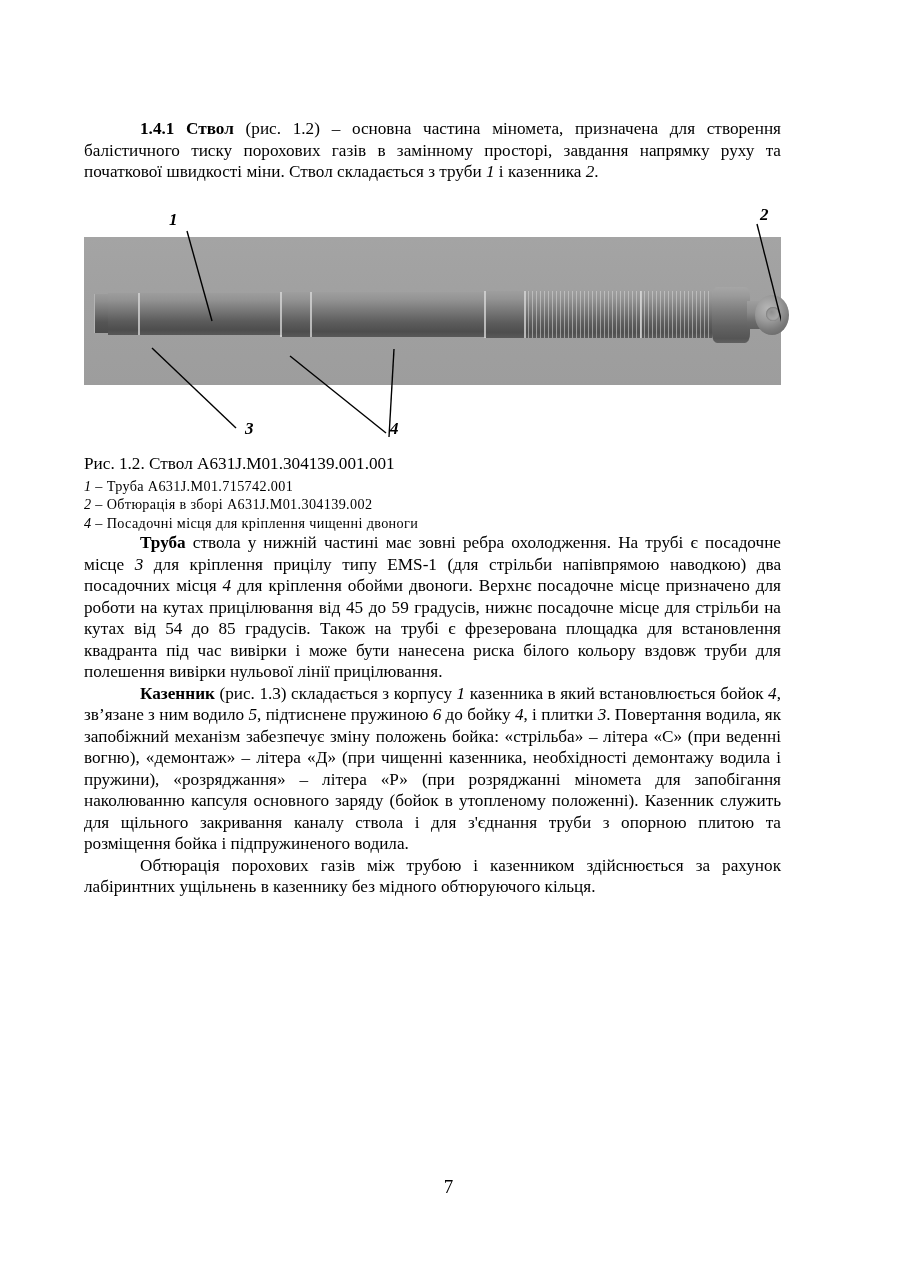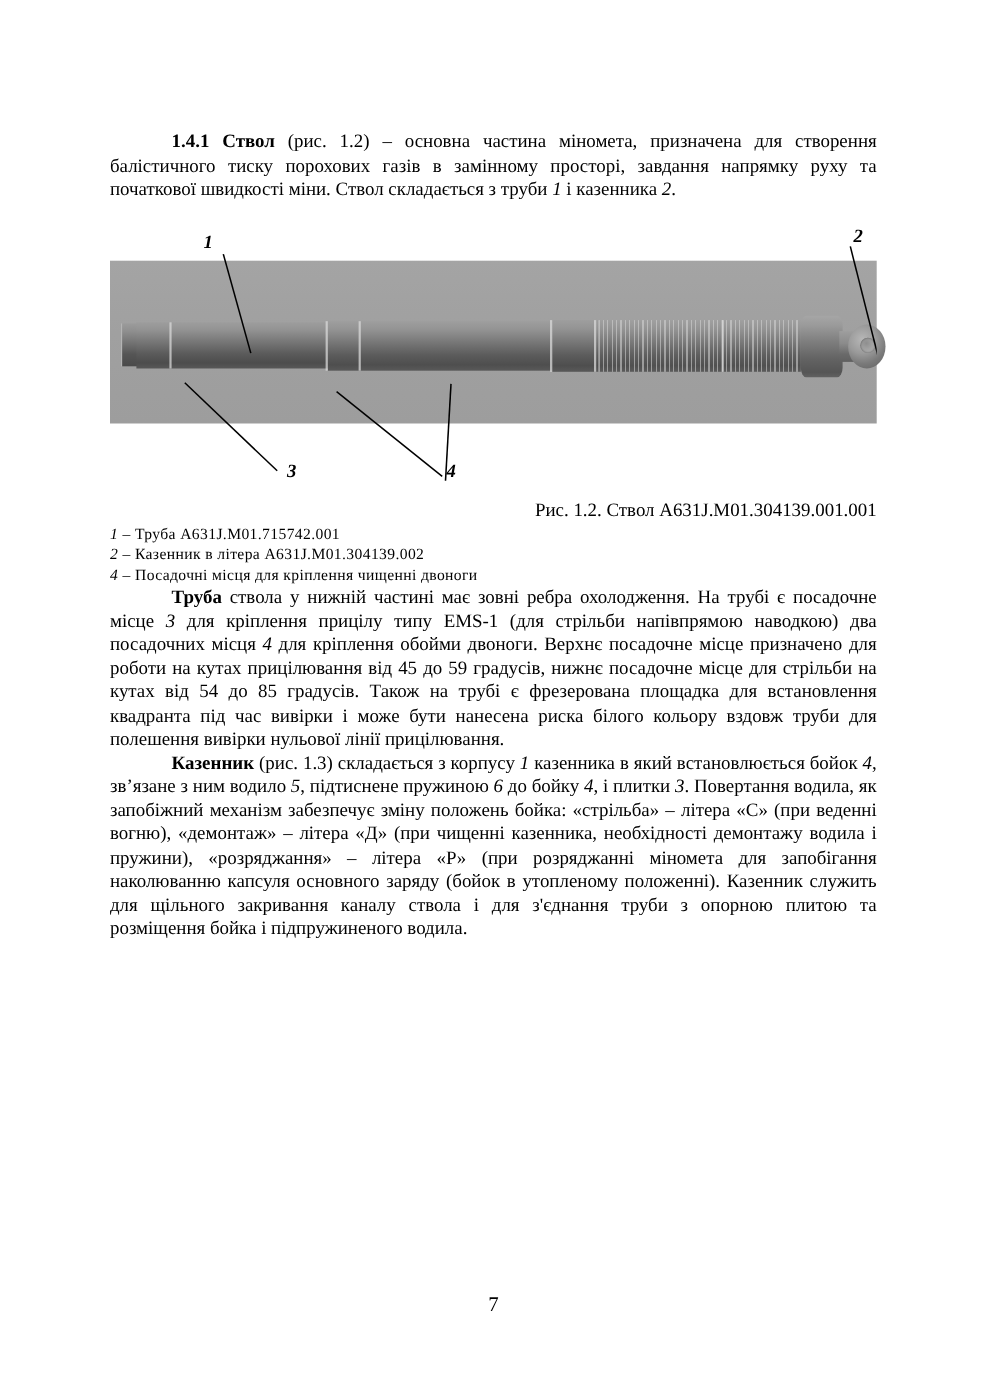--- a/index.html
+++ b/index.html
@@ -12,21 +12,21 @@
     position: relative;
     width: 897px;
     height: 1268px;
     background: #ffffff;
     overflow: hidden;
     font-family: "Liberation Serif", "DejaVu Serif", serif;
     color: #000000;
   }
   .content {
     position: absolute;
-    left: 100px;
+    left: 84px;
     top: 0;
     width: 697px;
   }
 
   
   p.body {
     margin: 0;
     font-size: 17.2px;
     line-height: 21.5px;
     text-align: justify;
@@ -161,21 +161,21 @@
     font-family: "Liberation Serif", "DejaVu Serif", serif;
     font-style: italic;
     font-weight: bold;
     font-size: 17px;
     color: #000;
   }
 
   
   .caption {
     margin-top: 2px;
-    text-align: right;
+    text-align: left;
     font-size: 17.2px;
     line-height: 21px;
   }
   ul.legend {
     list-style: none;
     margin: 3px 0 0 0;
     padding: 0;
   }
   ul.legend li {
     font-size: 14.2px;
@@ -237,26 +237,27 @@
       <span class="fig-num" style="left:85px;  top:9px;">1</span>
       <span class="fig-num" style="left:676px; top:4px;">2</span>
       <span class="fig-num" style="left:161px; top:218px;">3</span>
       <span class="fig-num" style="left:306px; top:218px;">4</span>
     </div>
 
     <div class="caption">Рис. 1.2. Ствол А631J.М01.304139.001.001</div>
 
     <ul class="legend">
       <li><span class="ln">1</span><span> – </span><span>Труба А631J.М01.715742.001</span></li>
-      <li><span class="ln">2</span><span> – </span><span>Казенник в літера А631J.М01.304139.002</span></li>
+      <li><span class="ln">2</span><span> – </span><span>Обтюрація в зборі А631J.М01.304139.002</span></li>
       <li><span class="ln">4</span><span> – </span><span>Посадочні місця для кріплення чищенні двоноги</span></li>
     </ul>
 
 
     <p class="body"><span class="b">Труба</span><span> ствола у нижній частині має зовні ребра охолодження. На трубі є посадочне місце </span><span class="it">3</span><span> для кріплення прицілу типу EMS-1 (для стрільби напівпрямою наводкою) два посадочних місця </span><span class="it">4</span><span> для кріплення обойми двоноги. Верхнє посадочне місце призначено для роботи на кутах прицілювання від 45 до 59 градусів, нижнє посадочне місце для стрільби на кутах від 54 до 85 градусів. Також на трубі є фрезерована площадка для встановлення квадранта під час вивірки і може бути нанесена риска білого кольору вздовж труби для полешення вивірки нульової лінії прицілювання.</span></p>
 
     <p class="body"><span class="b">Казенник</span><span> (рис. 1.3) складається з корпусу </span><span class="it">1</span><span> казенника в який встановлюється бойок </span><span class="it">4</span><span>, зв’язане з ним водило </span><span class="it">5</span><span>, підтиснене пружиною </span><span class="it">6</span><span> до бойку </span><span class="it">4</span><span>, і плитки </span><span class="it">3</span><span>. Повертання водила, як запобіжний механізм забезпечує зміну положень бойка: «стрільба» – літера «С» (при веденні вогню), «демонтаж» – літера «Д» (при чищенні казенника, необхідності демонтажу водила і пружини), «розряджання» – літера «Р» (при розряджанні міномета для запобігання наколюванню капсуля основного заряду (бойок в утопленому положенні). Казенник служить для щільного закривання каналу ствола і для з'єднання труби з опорною плитою та розміщення бойка і підпружиненого водила.</span></p>
 
+    <p class="body">Обтюрація порохових газів між трубою і казенником здійснюється за рахунок лабіринтних ущільнень в казеннику без мідного обтюруючого кільця.</p>
 
   </div>
 
   <div class="pageno">7</div>
 </div>
 
 </body></html>

